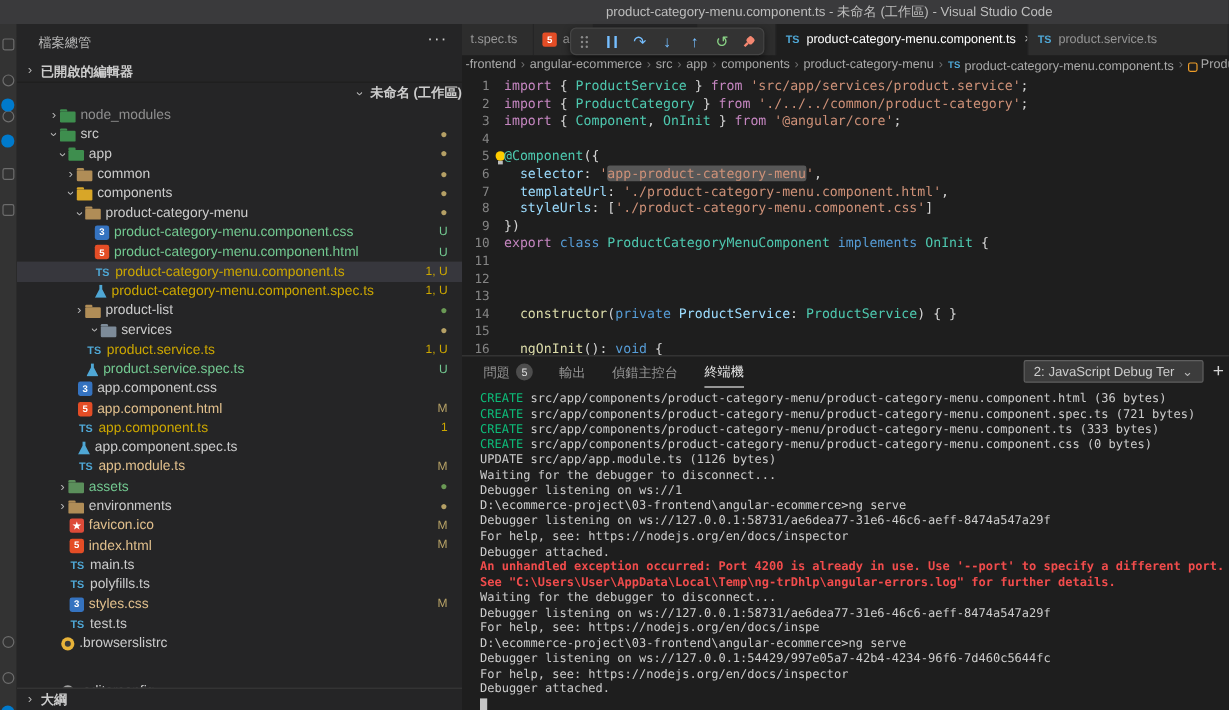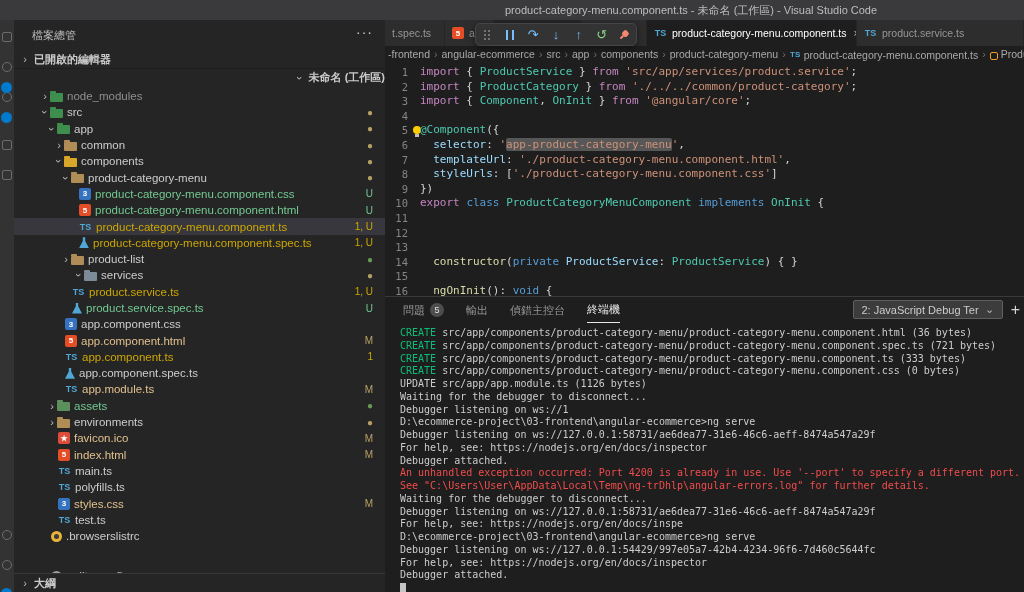--- a/index.html
+++ b/index.html
@@ -108,21 +108,21 @@
   .ptab.active { color:#e7e7e7; border-bottom:1px solid #e7e7e7; }
   .pbadge { background:#4d4d4d; color:#e0e0e0; width:14px; height:14px; border-radius:50%;
     font-size:9px; display:inline-flex; align-items:center; justify-content:center; }
   .panel-right { position:absolute; right:4px; top:3px; display:flex; align-items:center; gap:8px;justify-content:space-between; }
   .term-select { display:flex; align-items:center; gap:6px; background:#3c3c3c; border:1px solid #5f5f5f;
     color:#cccccc; font-size:11px; padding:2px 7px; border-radius:2px; cursor:pointer; }
   .plus { color:#d4d4d4; font-size:16px; font-weight:300; cursor:pointer; }
   .terminal { position:absolute; left:15px; right:0; top:26px; bottom:0; overflow:hidden;
     font-family:"DejaVu Sans Mono", monospace; font-size:10px; color:#cccccc; padding-top:4px; }
   .tline { height:12.75px; line-height:12.75px; white-space:pre; }
-  .g { color:#0dbc79; } .e { color:#f14c4c; font-weight:normal; }
+  .g { color:#0dbc79; } .e { color:#f14c4c; font-weight:bold; }
   .cursor { display:inline-block; width:6px; height:11px; background:#c5c5c5; vertical-align:middle; }
 </style>
 </head>
 <body>
 
 <div class="titlebar">
   <div class="menus" id="menus">
       <span class="menu-item">檔案(F)</span>
       <span class="menu-item">編輯(E)</span>
       <span class="menu-item">選取項目(S)</span>

